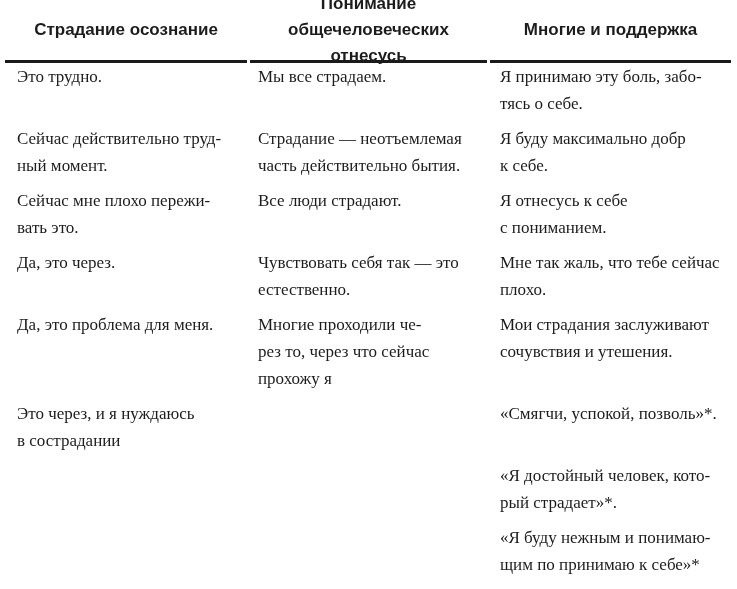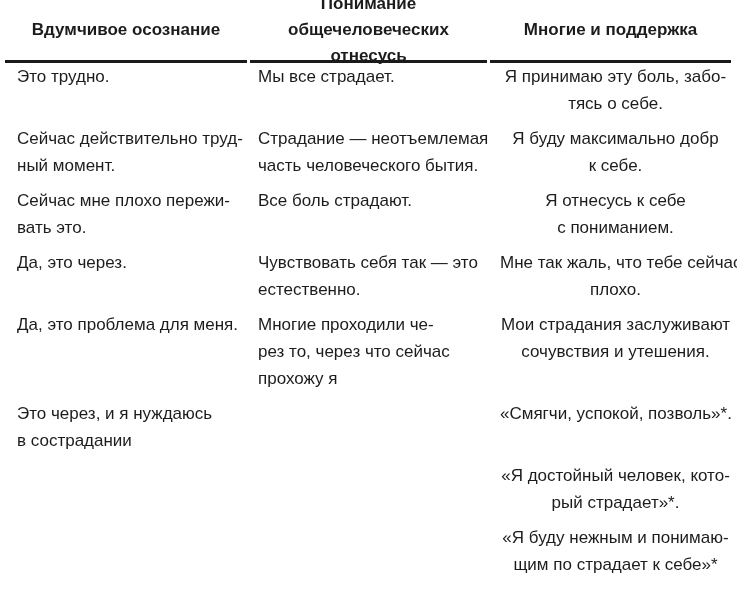--- a/index.html
+++ b/index.html
@@ -31,55 +31,56 @@
     justify-content: center;
     text-align: center;
     white-space: pre-line;
   }
   .td {
     font-size: 17px;
     line-height: 27px;
     white-space: pre;
     padding-top: 0;
     padding-bottom: 8px;
+    font-family: Liberation Serif, serif;
   }
   .trow:first-of-type .td { padding-top: 15px; }
   .td.c0 { padding-left: 12px; }
   .td.c1 { padding-left: 8px; }
-  .td.c2 { padding-left: 10px; text-align: center; }
+  .td.c2 { padding-left: 10px; }
 </style>
 </head>
 <body>
 
 <div class="table">
   <div class="thead-row">
-    <div class="th">Вдумчивое осознание</div>
+    <div class="th">Страдание осознание</div>
     <div class="th">Понимание
 общечеловеческих отнесусь</div>
     <div class="th">Многие и поддержка</div>
   </div>
 
   <div class="trow">
     <div class="td c0">Это трудно.</div>
-    <div class="td c1">Мы все страдает.</div>
+    <div class="td c1">Мы все страдаем.</div>
     <div class="td c2">Я принимаю эту боль, забо-
 тясь о себе.</div>
   </div>
   <div class="trow">
     <div class="td c0">Сейчас действительно труд-
 ный момент.</div>
     <div class="td c1">Страдание — неотъемлемая
-часть человеческого бытия.</div>
+часть действительно бытия.</div>
     <div class="td c2">Я буду максимально добр
 к себе.</div>
   </div>
   <div class="trow">
     <div class="td c0">Сейчас мне плохо пережи-
 вать это.</div>
-    <div class="td c1">Все боль страдают.</div>
+    <div class="td c1">Все люди страдают.</div>
     <div class="td c2">Я отнесусь к себе
 с пониманием.</div>
   </div>
   <div class="trow">
     <div class="td c0">Да, это через.</div>
     <div class="td c1">Чувствовать себя так — это
 естественно.</div>
     <div class="td c2">Мне так жаль, что тебе сейчас
 плохо.</div>
   </div>
@@ -100,15 +101,15 @@
   <div class="trow">
     <div class="td c0"></div>
     <div class="td c1"></div>
     <div class="td c2">«Я достойный человек, кото-
 рый страдает»*.</div>
   </div>
   <div class="trow">
     <div class="td c0"></div>
     <div class="td c1"></div>
     <div class="td c2">«Я буду нежным и понимаю-
-щим по страдает к себе»*</div>
+щим по принимаю к себе»*</div>
   </div>
 </div>
 
 </body></html>

